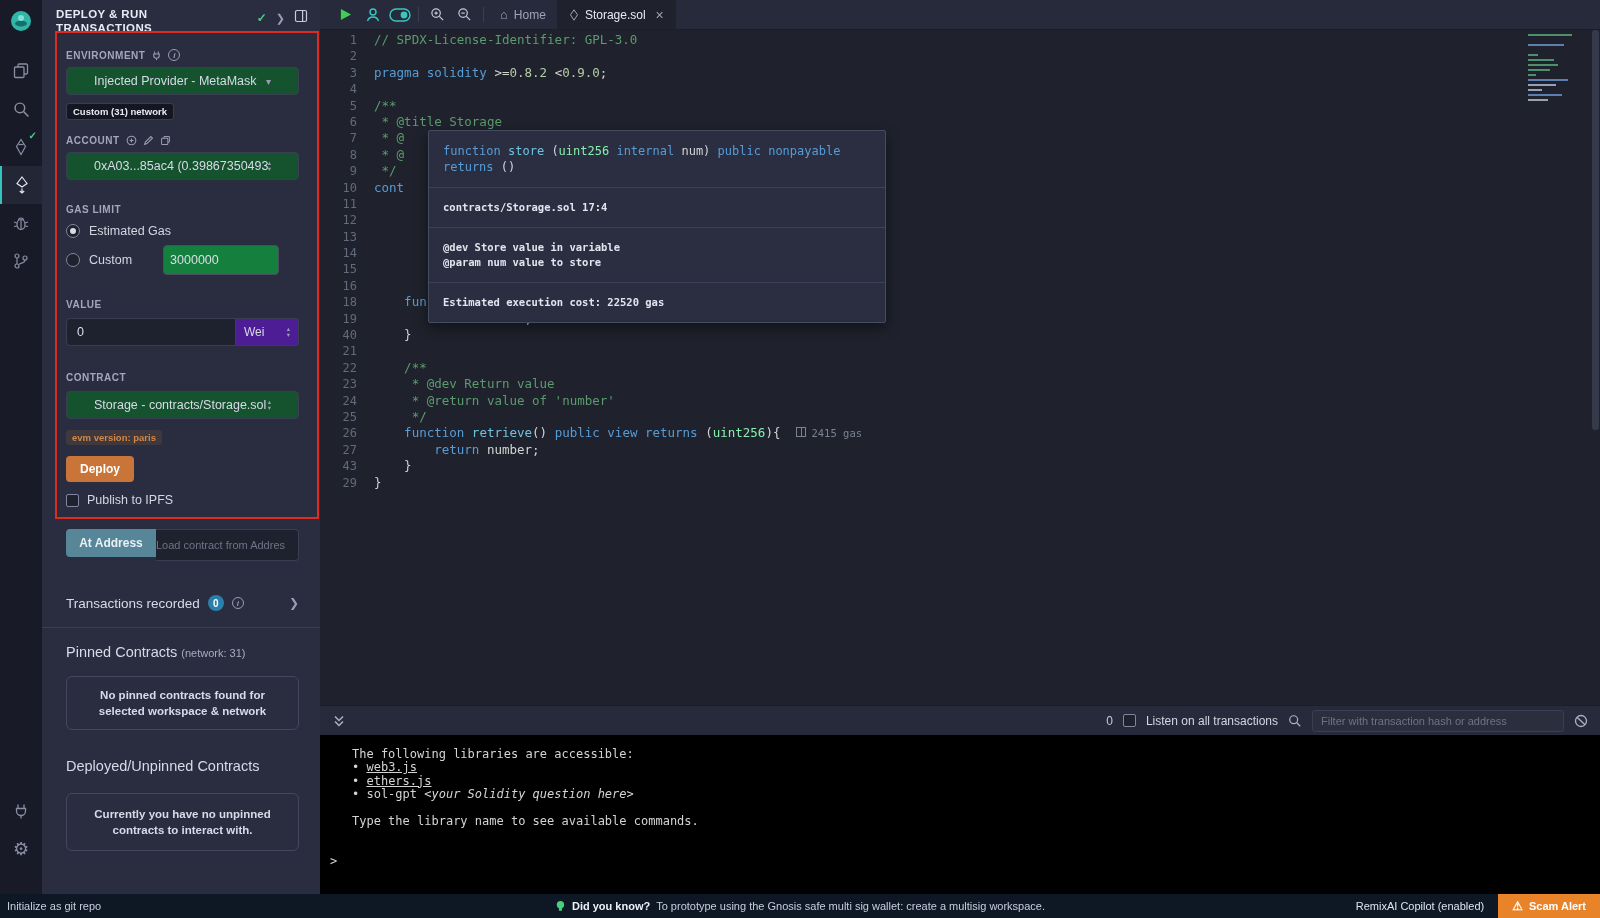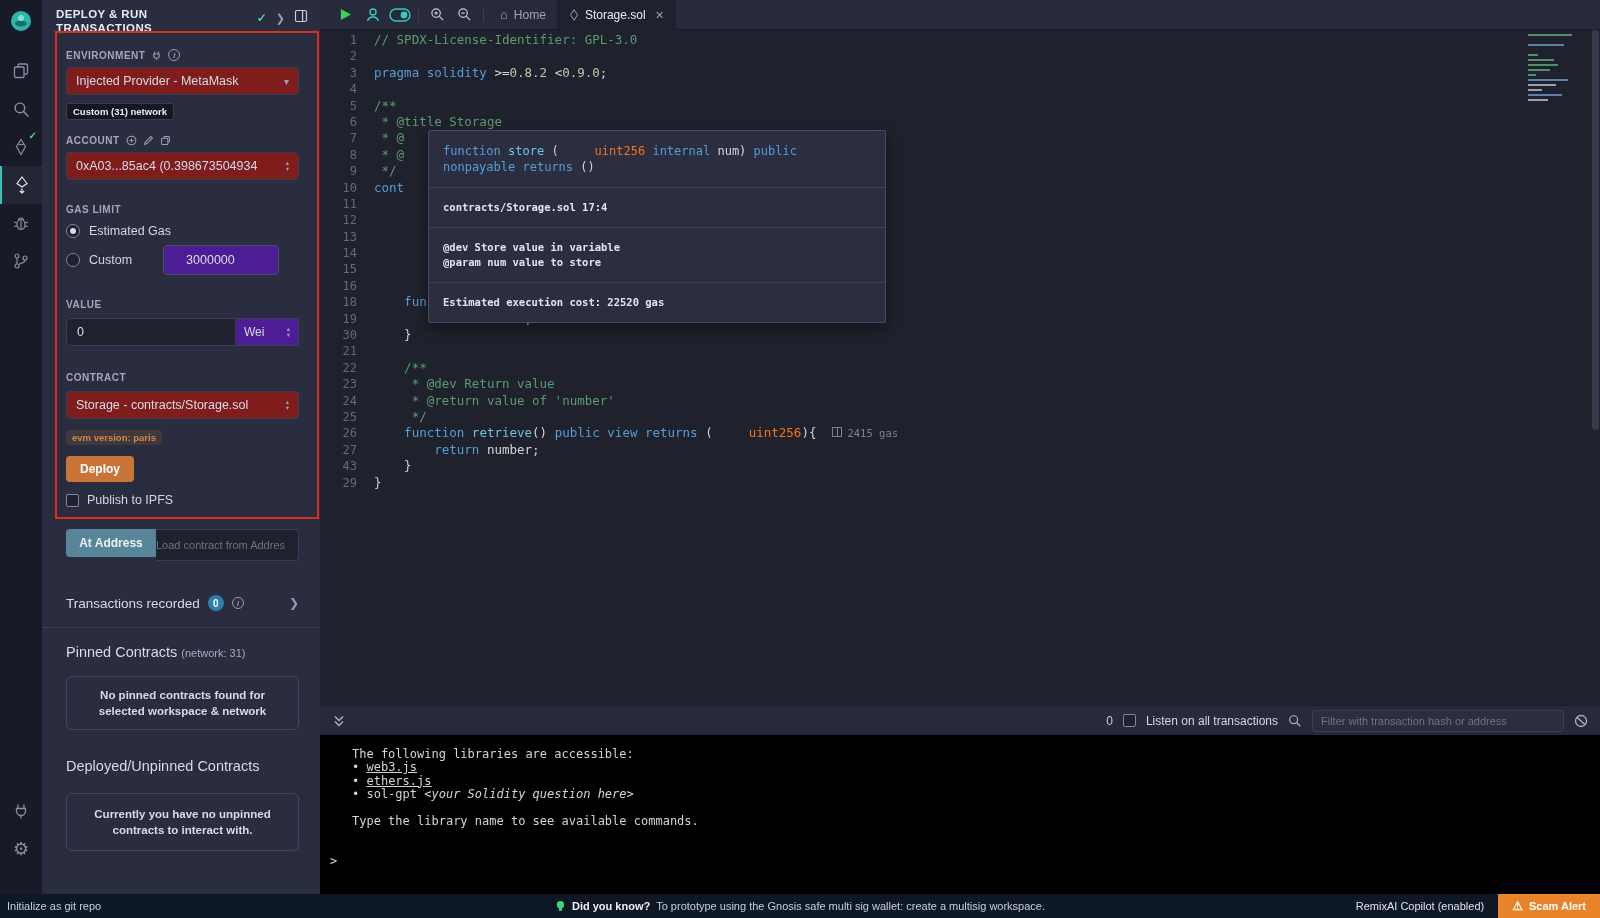--- a/index.html
+++ b/index.html
@@ -23,31 +23,31 @@
   .panel-title span { display:block; font-size:11.5px; font-weight:bold; letter-spacing:.4px; color:#e8eaf4; line-height:14px; }
   .ph-icons { margin-left:auto; display:flex; align-items:center; gap:9px; padding-top:2px; }
   .ph-check { color:#49d18a; font-size:12px; font-weight:bold; }
   .ph-chevron { color:#9a9db2; font-size:11px; }
   .ph-layout { color:#c9cbdc; }
   .panel-body { padding:14px 21px 0 24px; }
   .form-label-row { display:flex; align-items:center; gap:6px; margin-bottom:6px; }
   .form-label { font-size:10px; font-weight:bold; letter-spacing:.5px; color:#a4a7bc; text-transform:uppercase; }
   .mini-icon { color:#9a9db2; display:inline-flex; }
   .info-dot { width:12px; height:12px; border:1px solid #9a9db2; border-radius:50%; color:#9a9db2; font-size:8px; display:inline-flex; align-items:center; justify-content:center; font-style:italic; font-weight:bold; }
-  .select, .text-input { width:100%; height:28px; background:#7f1d1d; border:1px solid #3a3e52; border-radius:4px; display:flex; align-items:center; padding:0 9px; font-size:12.5px; color:#d8dae8; cursor:pointer; }
+  .select, .text-input { width:100%; height:28px; background:#14532d; border:1px solid #3a3e52; border-radius:4px; display:flex; align-items:center; padding:0 27px; font-size:12.5px; color:#d8dae8; cursor:pointer; }
   .select .sel-text { flex:1; white-space:nowrap; overflow:hidden; }
   .caret { color:#9a9db2; font-size:10px; }
   .updown { display:flex; flex-direction:column; color:#9a9db2; font-size:6.5px; line-height:6px; }
   .net-badge { display:inline-block; margin-top:8px; font-size:9.5px; font-weight:bold; color:#e8eaf4; background:#141622; border:1px solid #3a3e52; border-radius:3px; padding:2px 6px; }
   .sec { margin-top:15px; }
   .radio-row { display:flex; align-items:center; gap:9px; margin-top:7px; font-size:12.5px; color:#d4d6e2; }
   .radio { width:14px; height:14px; border:1px solid #82869c; border-radius:50%; flex:none; background:#1e212e; }
   .radio.checked { display:flex; align-items:center; justify-content:center; }
   .radio.checked::after { content:""; width:6px; height:6px; border-radius:50%; background:#d8dae6; }
-  .gas-input { margin-left:37px; width:116px; height:30px; background:#4c1d95; border:1px solid #4a4e60; border-radius:4px; color:#dcdeea; font-size:12.5px; padding:0 22px; }
+  .gas-input { margin-left:37px; width:116px; height:30px; background:#15803d; border:1px solid #4a4e60; border-radius:4px; color:#dcdeea; font-size:12.5px; padding:0 6px; }
   .value-row { display:flex; gap:0; margin-top:6px; }
   .value-input { width:170px; height:28px; background:#1e212e; border:1px solid #3a3e52; border-radius:4px 0 0 4px; color:#dcdeea; font-size:12.5px; padding:0 10px; }
   .wei-select { width:63px; height:28px; background:#4c1d95; border:1px solid #3a3e52; border-left:none; border-radius:0 4px 4px 0; display:flex; align-items:center; justify-content:space-between; padding:0 8px; font-size:12px; color:#d8dae8; cursor:pointer; }
   .evm-badge { display:inline-block; margin-top:11px; font-size:9.5px; font-weight:bold; color:#d1884a; background:rgba(160,110,50,.18); border-radius:3px; padding:2px 6px; }
   .deploy-btn { margin-top:11px; display:inline-block; background:#c97539; color:#fff; font-size:12px; font-weight:bold; border:none; border-radius:4px; padding:6px 14px; cursor:pointer; }
   .ipfs-row { display:flex; align-items:center; gap:8px; margin-top:11px; font-size:12.5px; color:#d4d6e2; }
   .checkbox { width:13px; height:13px; border:1px solid #82869c; border-radius:2px; background:#1e212e; flex:none; cursor:pointer; }
   .ataddr-row { display:flex; margin-top:22px; }
   .ataddr-btn { width:94px; height:28px; background:#578699; color:#e9f0f4; border:none; border-radius:4px 0 0 4px; font-size:12px; font-weight:bold; cursor:pointer; }
   .ataddr-input { flex:1; height:32px; background:#1e212e; border:1px solid #3a3e52; border-left:none; border-radius:0 4px 4px 0; color:#dcdeea; font-size:11px; padding:0 0; }
@@ -69,21 +69,21 @@
   .tb-sep { width:1px; background:#3a3e52; margin:7px 5px; }
   .tab { display:flex; align-items:center; gap:6px; padding:0 11px; font-size:12px; color:#9ea2b8; border-right:1px solid #1e2130; cursor:pointer; }
   .tab .house { font-size:13px; }
   .tab.active { background:#1f222c; color:#e8eaf2; }
   .tab .close { font-size:14px; margin-left:4px; color:#9ea2b8; }
   .editor { flex:1; background:#1f222c; position:relative; overflow:hidden; padding-top:2px; }
   .code-line { display:flex; height:16.4px; font-family:"DejaVu Sans Mono", monospace; font-size:12.5px; line-height:16.4px; white-space:pre; }
   .line-num { width:54px; padding-right:17px; text-align:right; color:#636a7d; flex:none; font-size:12px; }
   .line-body { white-space:pre; }
   .tok-c { color:#5a9c6e; } .tok-k { color:#569cd6; } .tok-n { color:#b5cea8; }
-  .tok-o { color:#d4d4d4; } .tok-p { color:#d4d4d4; } .tok-f { color:#6fc3df; } .tok-t { color:#f97316;margin-left:36px; }
+  .tok-o { color:#d4d4d4; } .tok-p { color:#d4d4d4; } .tok-f { color:#6fc3df; } .tok-t { color:#86efac; }
   .tok-g { color:#7b8294; font-size:10.5px; margin-left:16px; }
   .tok-g::before { content:""; display:inline-block; width:8px; height:8px; border:1px solid #7b8294; margin-right:5px;
     background:linear-gradient(#7b8294,#7b8294) 50% 0/1px 100% no-repeat; }
   .tooltip { position:absolute; left:108px; top:100px; width:458px; background:#2b2e41; border:1px solid #474b61; border-radius:2px; box-shadow:0 5px 14px rgba(0,0,0,.45); z-index:20; }
   .tt-sig { padding:12px 14px; font-family:"DejaVu Sans Mono",monospace; font-size:12px; line-height:16px; }
   .tt-row { border-top:1px solid #3d4156; padding:12px 14px; font-family:"DejaVu Sans Mono",monospace; font-size:10.5px; font-weight:bold; color:#e2e4ee; line-height:15px; }
   .minimap { position:absolute; right:14px; top:4px; width:58px; }
   .minimap i { display:block; height:2px; margin-bottom:3px; background:#4e8f6e; }
   .minimap i:nth-child(1){width:44px;} .minimap i:nth-child(2){width:0;} .minimap i:nth-child(3){width:36px;background:#5b7fae;}
   .minimap i:nth-child(4){width:0;} .minimap i:nth-child(5){width:10px;} .minimap i:nth-child(6){width:26px;}
@@ -387,21 +387,21 @@
             <div class="code-line"><span class="line-num">9</span><span class="line-body"><span class="tok-c"> */</span></span></div>
             <div class="code-line"><span class="line-num">10</span><span class="line-body"><span class="tok-k">cont</span></span></div>
             <div class="code-line"><span class="line-num">11</span><span class="line-body"></span></div>
             <div class="code-line"><span class="line-num">12</span><span class="line-body"></span></div>
             <div class="code-line"><span class="line-num">13</span><span class="line-body"></span></div>
             <div class="code-line"><span class="line-num">14</span><span class="line-body"></span></div>
             <div class="code-line"><span class="line-num">15</span><span class="line-body"></span></div>
             <div class="code-line"><span class="line-num">16</span><span class="line-body"></span></div>
             <div class="code-line"><span class="line-num">18</span><span class="line-body"><span class="tok-p">    </span><span class="tok-k">function</span><span class="tok-f"> store</span><span class="tok-p">(</span><span class="tok-t">uint256</span><span class="tok-p"> num) </span><span class="tok-k">public</span><span class="tok-p"> {</span><span class="tok-g">22520 gas</span></span></div>
             <div class="code-line"><span class="line-num">19</span><span class="line-body"><span class="tok-p">        number = num;</span></span></div>
-            <div class="code-line"><span class="line-num">30</span><span class="line-body"><span class="tok-p">    }</span></span></div>
+            <div class="code-line"><span class="line-num">40</span><span class="line-body"><span class="tok-p">    }</span></span></div>
             <div class="code-line"><span class="line-num">21</span><span class="line-body"></span></div>
             <div class="code-line"><span class="line-num">22</span><span class="line-body"><span class="tok-c">    /**</span></span></div>
             <div class="code-line"><span class="line-num">23</span><span class="line-body"><span class="tok-c">     * @dev Return value</span></span></div>
             <div class="code-line"><span class="line-num">24</span><span class="line-body"><span class="tok-c">     * @return value of 'number'</span></span></div>
             <div class="code-line"><span class="line-num">25</span><span class="line-body"><span class="tok-c">     */</span></span></div>
             <div class="code-line"><span class="line-num">26</span><span class="line-body"><span class="tok-p">    </span><span class="tok-k">function</span><span class="tok-f"> retrieve</span><span class="tok-p">() </span><span class="tok-k">public</span><span class="tok-p"> </span><span class="tok-k">view</span><span class="tok-p"> </span><span class="tok-k">returns</span><span class="tok-p"> (</span><span class="tok-t">uint256</span><span class="tok-p">){</span><span class="tok-g">2415 gas</span></span></div>
             <div class="code-line"><span class="line-num">27</span><span class="line-body"><span class="tok-p">        </span><span class="tok-k">return</span><span class="tok-p"> number;</span></span></div>
             <div class="code-line"><span class="line-num">43</span><span class="line-body"><span class="tok-p">    }</span></span></div>
             <div class="code-line"><span class="line-num">29</span><span class="line-body"><span class="tok-p">}</span></span></div>
           </div>

